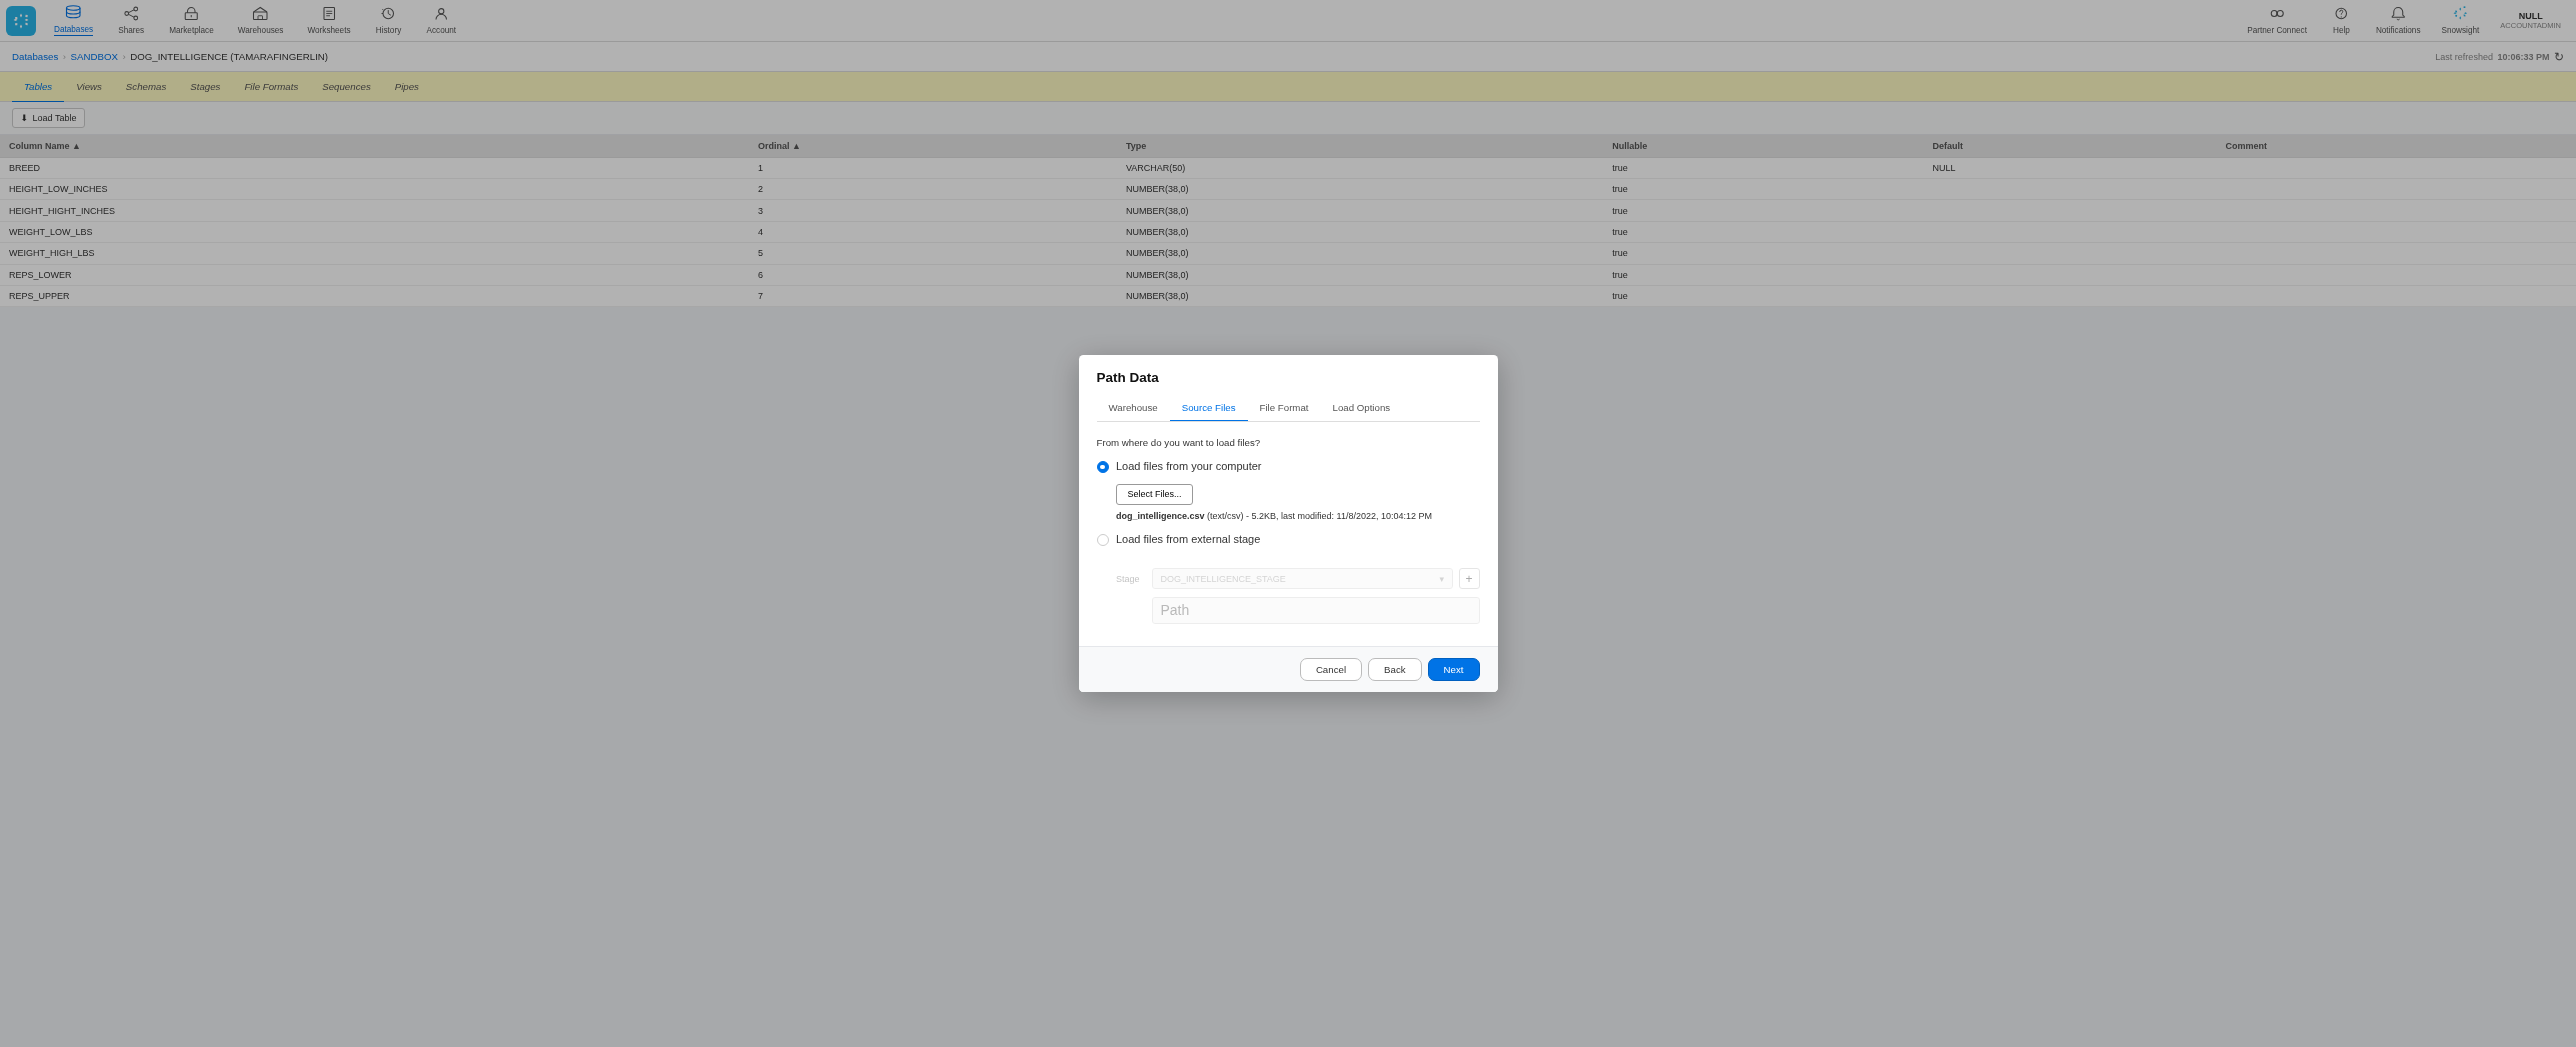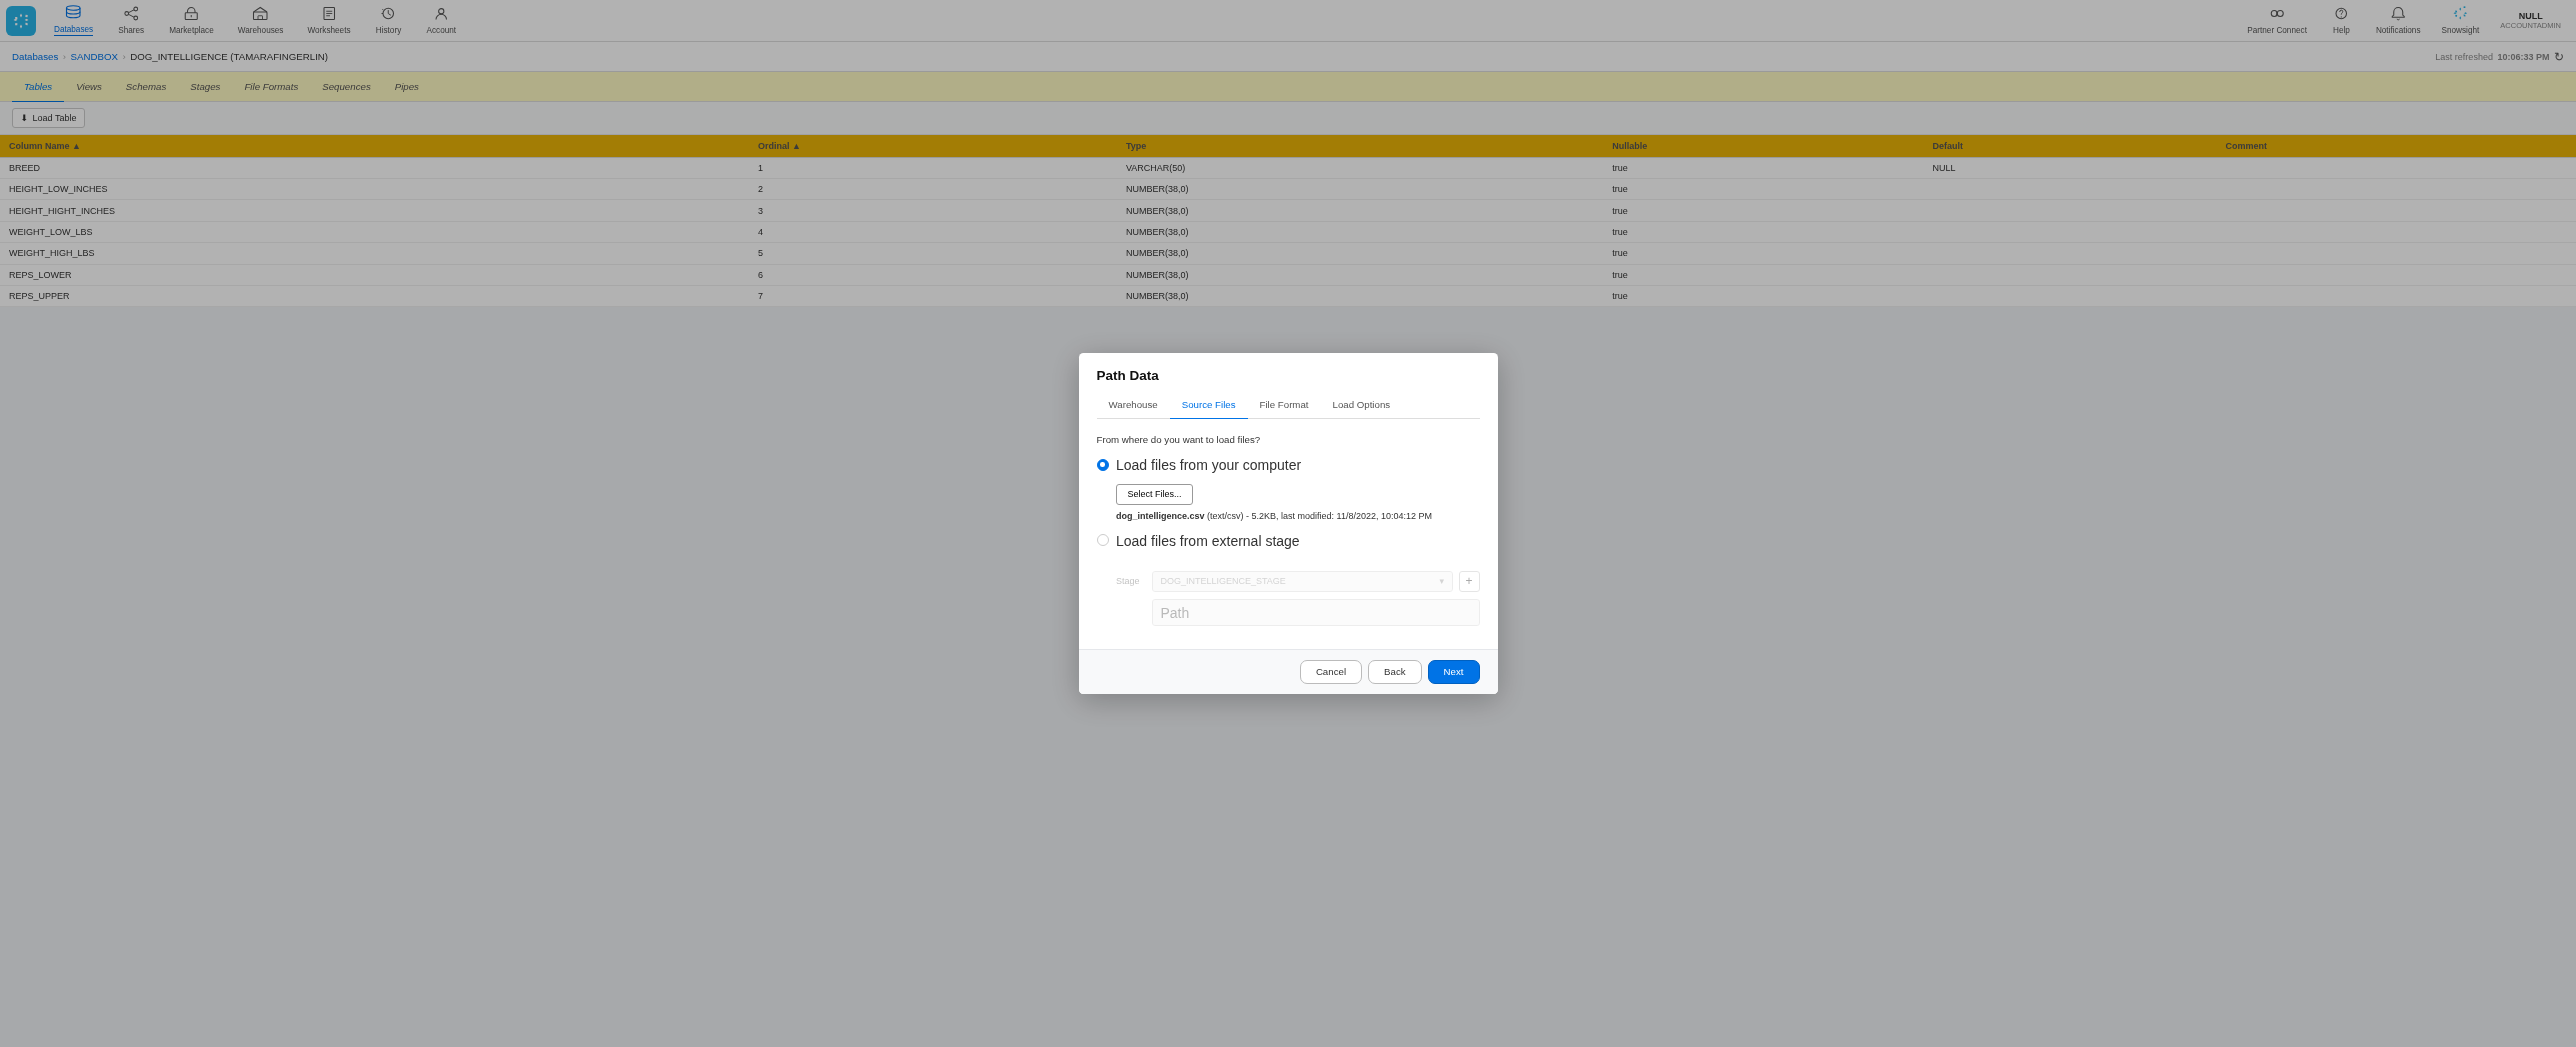--- a/index.html
+++ b/index.html
@@ -66,21 +66,21 @@
     .toolbar-btn {
       display: flex; align-items: center; gap: 4.5px; padding: 3.7px 7.5px;
       background: #fff; border: 0.7px solid #ccc; border-radius: 3px;
       cursor: pointer; font-size: 9px; color: #333;
     }
 
     
     .main-content { background: #fff; }
     .data-table { width: 100%; border-collapse: collapse; }
     .data-table th {
-      background: #eab308; text-align: left; padding: 6px 9px;
+      background: #e5e5e5; text-align: left; padding: 6px 9px;
       font-size: 9px; font-weight: 600; color: #555; border-bottom: 0.7px solid #ddd;
       white-space: nowrap; cursor: pointer;
     }
     .data-table td { padding: 5.2px 9px; font-size: 9px; border-bottom: 0.7px solid #f0f0f0; color: #333; }
 
     
     .overlay {
       position: fixed; top: 0; left: 0; right: 0; bottom: 0;
       background: rgba(0,0,0,0.3); z-index: 100;
       display: flex; align-items: center; justify-content: center;
@@ -107,21 +107,21 @@
     .radio-option { display: flex; align-items: flex-start; gap: 7.5px; }
     .radio-btn {
       width: 12px; height: 12px; border-radius: 50%; border: 1.5px solid #ccc;
       flex-shrink: 0; margin-top: 1.5px; cursor: pointer; background: #fff;
       display: flex; align-items: center; justify-content: center;
     }
     .radio-btn.checked { border-color: #0073e6; background: #0073e6; }
     .radio-btn.checked::after {
       content: ''; width: 4.5px; height: 4.5px; border-radius: 50%; background: #fff;
     }
-    .radio-label { font-size: 14px; color: #333; cursor: pointer; }
+    .radio-label { font-size: 11px; color: #333; cursor: pointer; }
     .select-files-btn {
       display: inline-block; padding: 4.5px 10.5px; background: #fff;
       border: 0.7px solid #999; border-radius: 3px; font-size: 9px;
       cursor: pointer; margin: 6px 0 4.5px 0;
     }
     .file-info { font-size: 9px; color: #333; margin-top: 1.5px; }
     .file-info strong { font-weight: 700; }
 
     
     .stage-section { margin-top: 22px; padding-left: 19.5px; }

